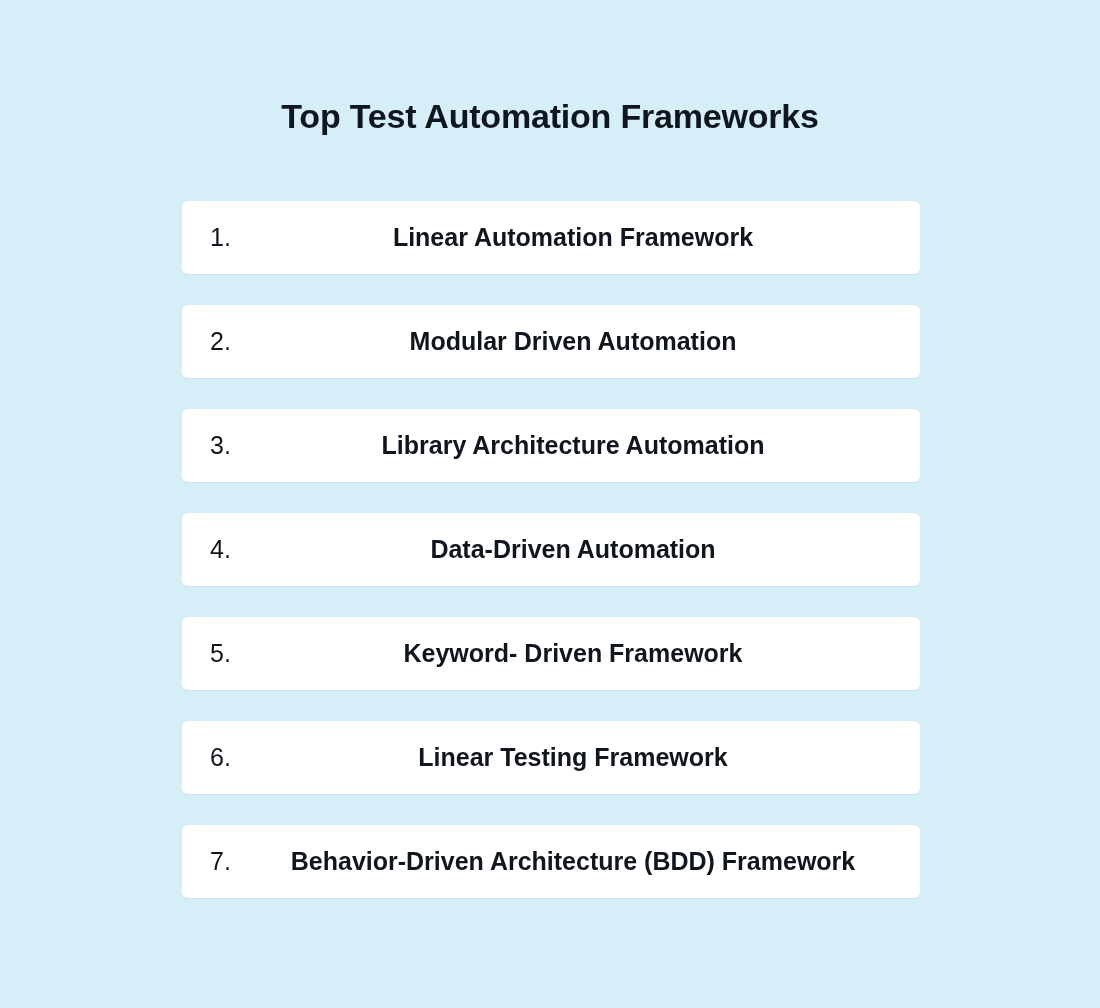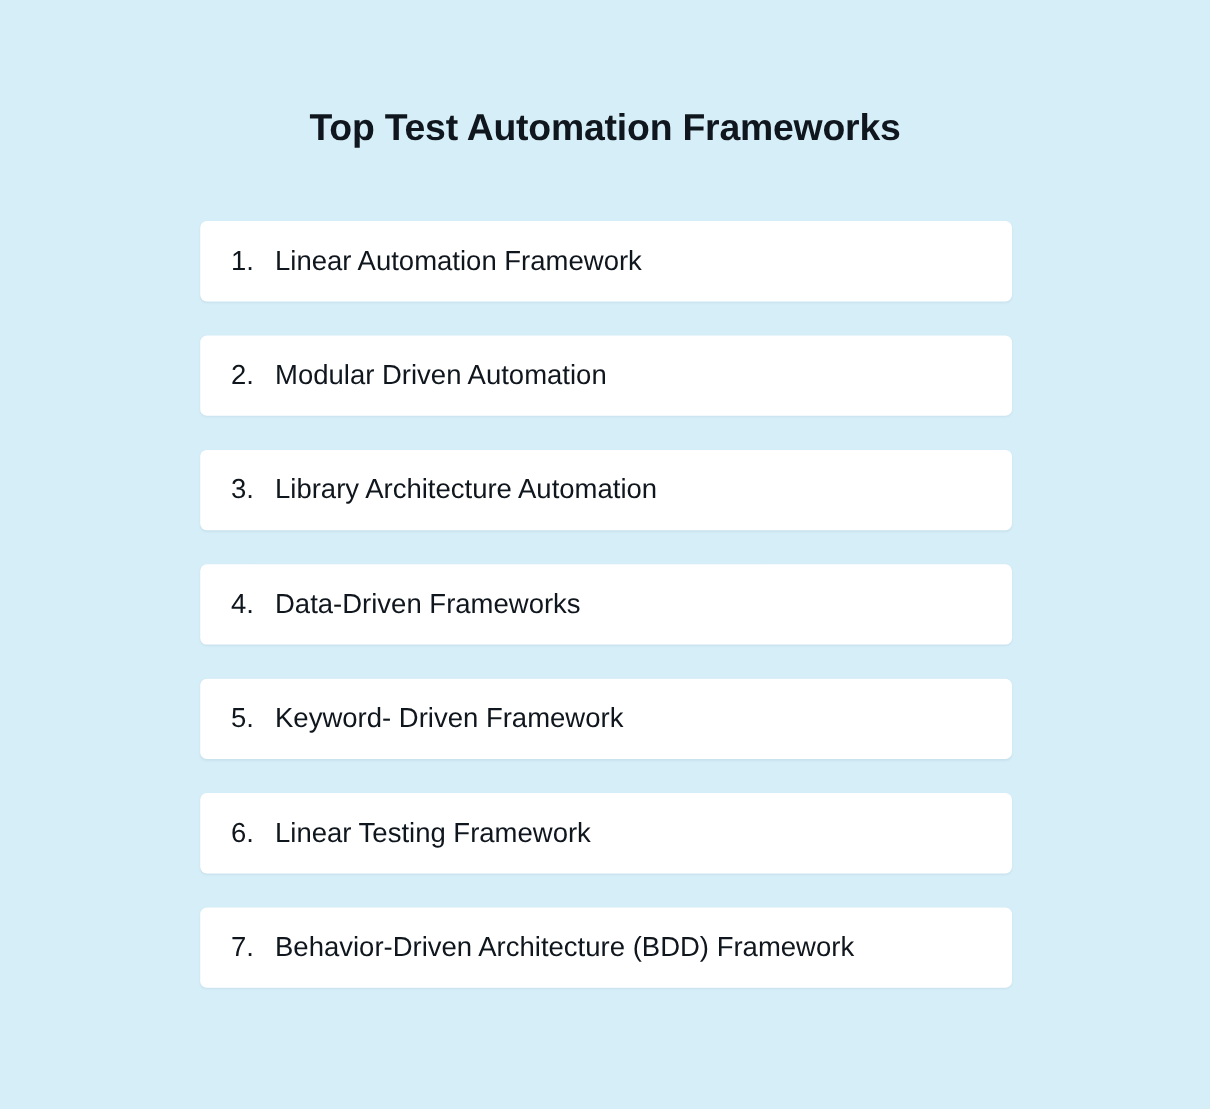--- a/index.html
+++ b/index.html
@@ -69,26 +69,27 @@
     font-size: 25px;
     font-weight: normal;
     color: #10161d;
     line-height: 1;
     white-space: nowrap;
   }
 
   .item-label {
     flex: 1 1 auto;
     font-size: 25px;
-    font-weight: normal;
+    font-weight: bold;
     color: #10161d;
     line-height: 1.15;
     white-space: nowrap;
     overflow: hidden;
     text-overflow: ellipsis;
+    text-align: center;
   }
 </style>
 </head>
 <body>
 
 <div class="poster">
 
   <h1 class="page-title">Top Test Automation Frameworks</h1>
 
   <ol class="framework-list">
@@ -103,21 +104,21 @@
       <span class="item-label">Modular Driven Automation</span>
     </li>
 
     <li class="framework-card">
       <span class="item-number">3.</span>
       <span class="item-label">Library Architecture Automation</span>
     </li>
 
     <li class="framework-card">
       <span class="item-number">4.</span>
-      <span class="item-label">Data-Driven Frameworks</span>
+      <span class="item-label">Data-Driven Automation</span>
     </li>
 
     <li class="framework-card">
       <span class="item-number">5.</span>
       <span class="item-label">Keyword- Driven Framework</span>
     </li>
 
     <li class="framework-card">
       <span class="item-number">6.</span>
       <span class="item-label">Linear Testing Framework</span>

